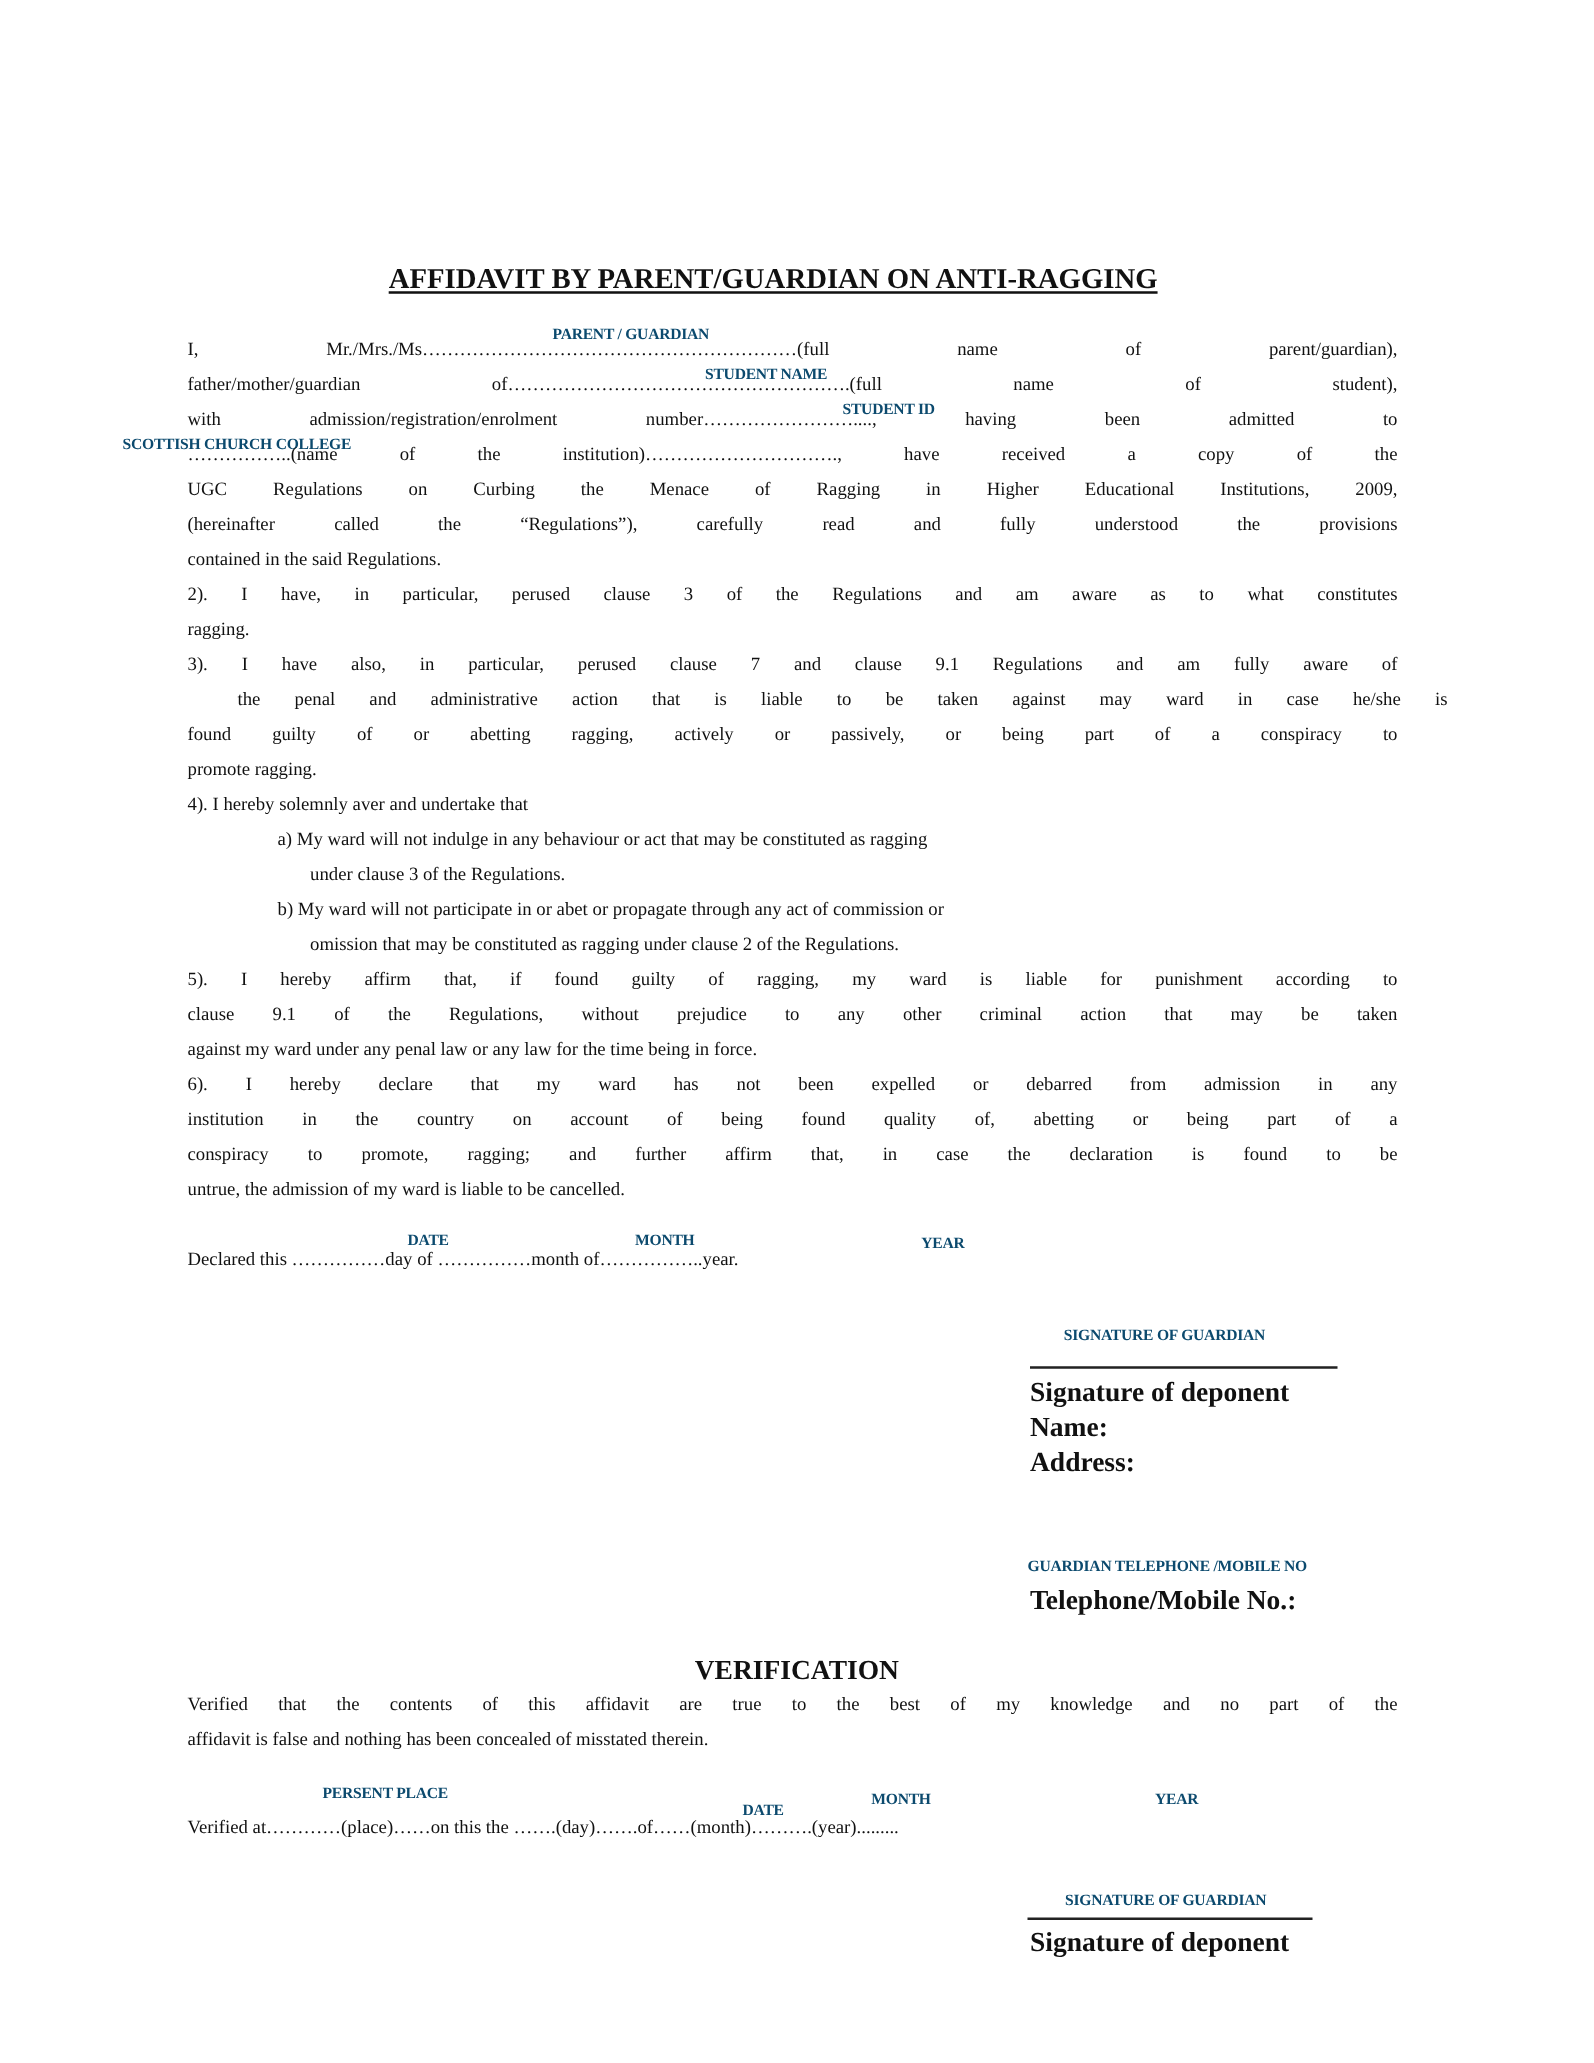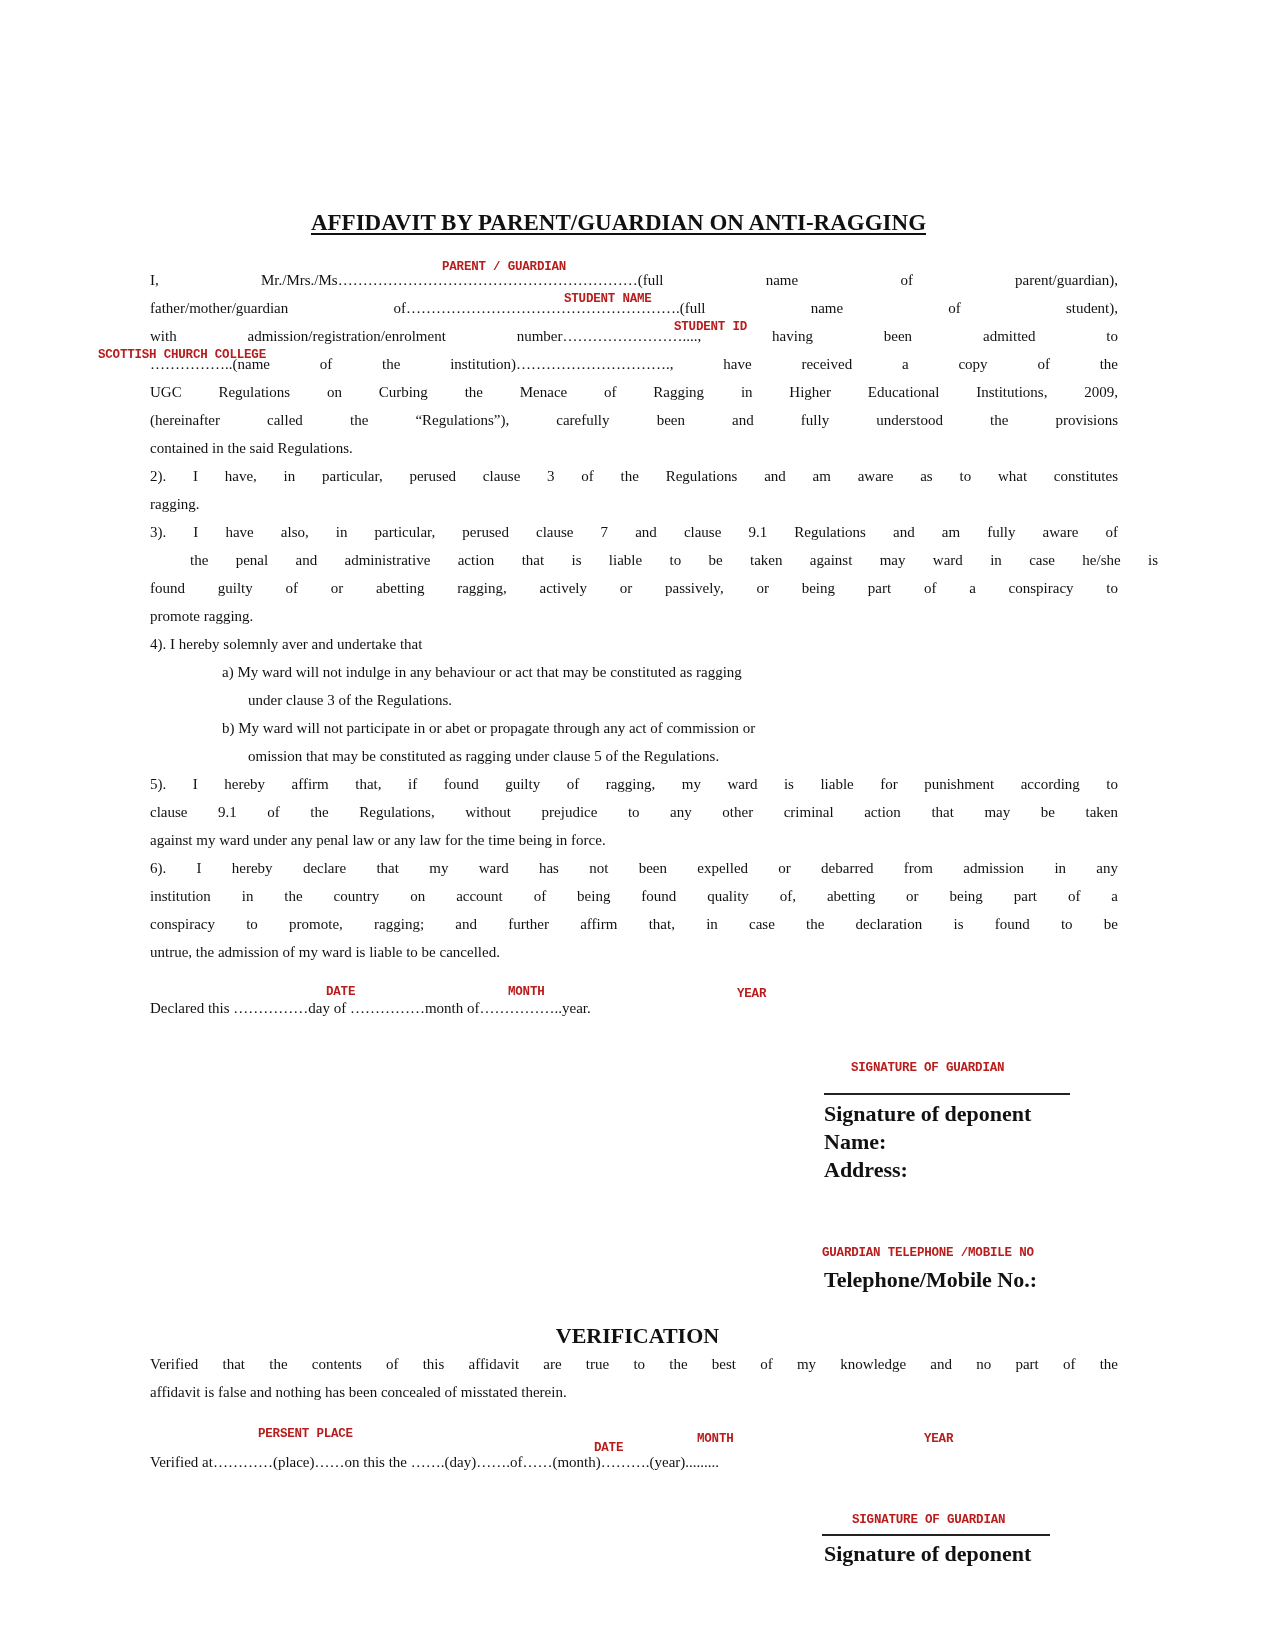--- a/index.html
+++ b/index.html
@@ -3,54 +3,54 @@
 <meta charset="utf-8">
 <style>
   html, body { margin: 0; padding: 0; background: #ffffff; }
   body { width: 1275px; height: 1650px; position: relative; overflow: hidden;
          font-family: "Liberation Serif", "DejaVu Serif", serif; color: #111; }
   .abs { position: absolute; white-space: nowrap; }
   .title { left: 0; width: 1237px; top: 210px; text-align: center; font-weight: bold;
            font-size: 23px; text-decoration: underline; text-underline-offset: 3px; }
   .line { font-size: 15px; line-height: 28px; left: 150px; }
   .just { width: 968px; text-align: justify; text-align-last: justify; white-space: normal; }
-  .red { color: #b91c1c; font-family: Liberation Mono, monospace;
+  .red { color: #0c4a6e; font-family: Liberation Serif, serif;
          font-weight: bold; font-size: 12.5px; letter-spacing: -0.2px; }
   .bold { font-weight: bold; font-size: 22px; }
   .rule { position: absolute; height: 2px; background: #222; }
   .center { left: 0; width: 1275px; text-align: center; }
 </style>
 </head>
 <body>
 
 <div class="abs title">AFFIDAVIT BY PARENT/GUARDIAN ON ANTI-RAGGING</div>
 
 <div class="abs red" style="left:442px;top:260px;">PARENT / GUARDIAN</div>
 <div class="abs red" style="left:564px;top:292px;">STUDENT NAME</div>
 <div class="abs red" style="left:674px;top:320px;">STUDENT ID</div>
 <div class="abs red" style="left:98px;top:348px;">SCOTTISH CHURCH COLLEGE</div>
 
 <div class="abs line just" style="top:266px;">I, Mr./Mrs./Ms……………………………………………………(full name of parent/guardian),</div>
 <div class="abs line just" style="top:294px;">father/mother/guardian of……………………………………………….(full name of student),</div>
 <div class="abs line just" style="top:322px;">with admission/registration/enrolment number……………………...., having been admitted to</div>
 <div class="abs line just" style="top:350px;">……………..(name of the institution)…………………………., have received a copy of the</div>
 <div class="abs line just" style="top:378px;">UGC Regulations on Curbing the Menace of Ragging in Higher Educational Institutions, 2009,</div>
-<div class="abs line just" style="top:406px;">(hereinafter called the “Regulations”), carefully been and fully understood the provisions</div>
+<div class="abs line just" style="top:406px;">(hereinafter called the “Regulations”), carefully read and fully understood the provisions</div>
 <div class="abs line" style="top:434px;">contained in the said Regulations.</div>
 <div class="abs line just" style="top:462px;">2). I have, in particular, perused clause 3 of the Regulations and am aware as to what constitutes</div>
 <div class="abs line" style="top:490px;">ragging.</div>
 <div class="abs line just" style="top:518px;">3). I have also, in particular, perused clause 7 and clause 9.1 Regulations and am fully aware of</div>
 <div class="abs line just" style="top:546px;margin-left:40px;">the penal and administrative action that is liable to be taken against may ward in case he/she is</div>
 <div class="abs line just" style="top:574px;">found guilty of or abetting ragging, actively or passively, or being part of a conspiracy to</div>
 <div class="abs line" style="top:602px;">promote ragging.</div>
 <div class="abs line" style="top:630px;">4). I hereby solemnly aver and undertake that</div>
 <div class="abs line" style="top:658px;left:222px;">a) My ward will not indulge in any behaviour or act that may be constituted as ragging</div>
 <div class="abs line" style="top:686px;left:248px;">under clause 3 of the Regulations.</div>
 <div class="abs line" style="top:714px;left:222px;">b) My ward will not participate in or abet or propagate through any act of commission or</div>
-<div class="abs line" style="top:742px;left:248px;">omission that may be constituted as ragging under clause 5 of the Regulations.</div>
+<div class="abs line" style="top:742px;left:248px;">omission that may be constituted as ragging under clause 2 of the Regulations.</div>
 <div class="abs line just" style="top:770px;">5). I hereby affirm that, if found guilty of ragging, my ward is liable for punishment according to</div>
 <div class="abs line just" style="top:798px;">clause 9.1 of the Regulations, without prejudice to any other criminal action that may be taken</div>
 <div class="abs line" style="top:826px;">against my ward under any penal law or any law for the time being in force.</div>
 <div class="abs line just" style="top:854px;">6). I hereby declare that my ward has not been expelled or debarred from admission in any</div>
 <div class="abs line just" style="top:882px;">institution in the country on account of being found quality of, abetting or being part of a</div>
 <div class="abs line just" style="top:910px;">conspiracy to promote, ragging; and further affirm that, in case the declaration is found to be</div>
 <div class="abs line" style="top:938px;">untrue, the admission of my ward is liable to be cancelled.</div>
 
 <div class="abs red" style="left:326px;top:985px;">DATE</div>
 <div class="abs red" style="left:508px;top:985px;">MONTH</div>

